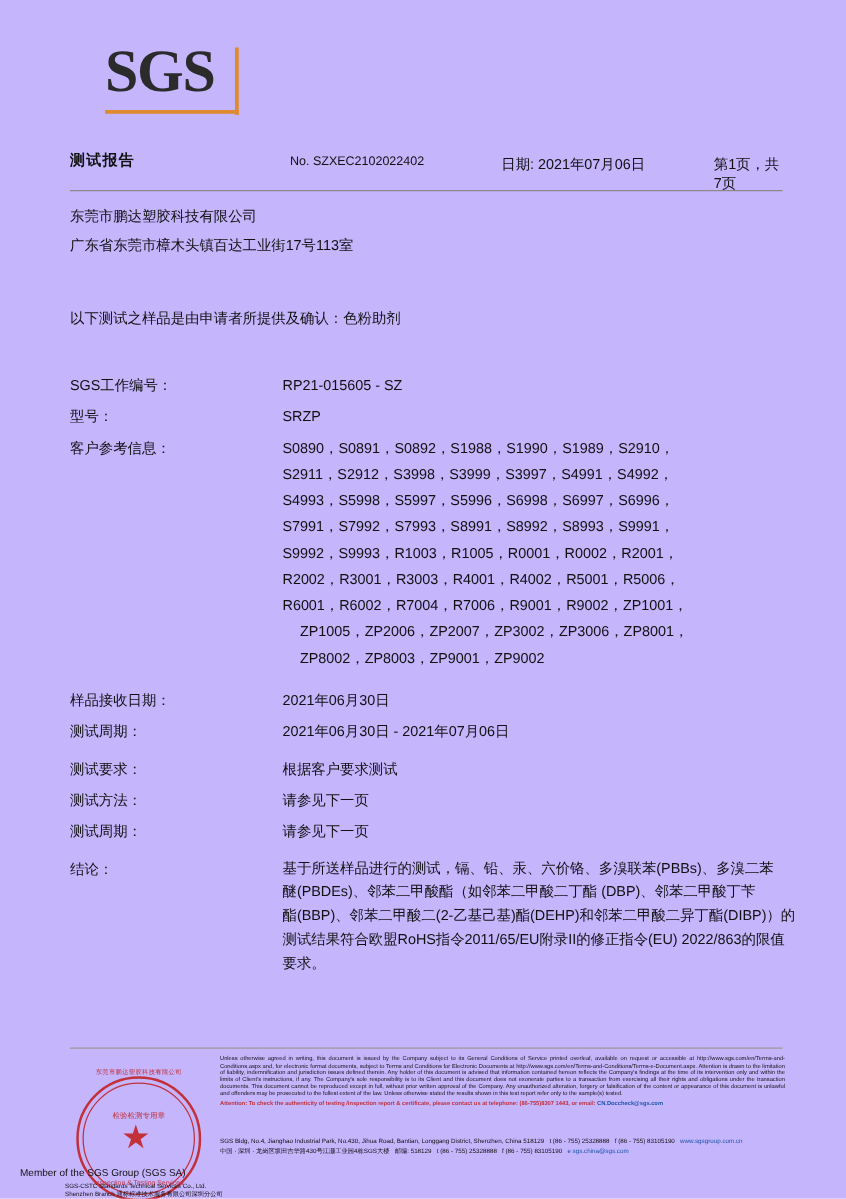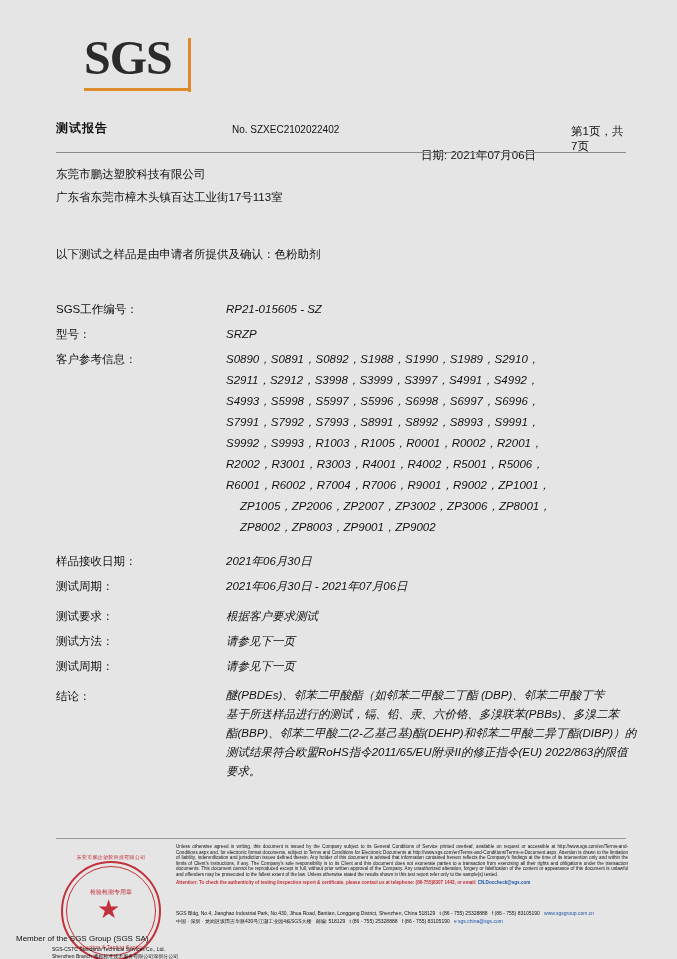--- a/index.html
+++ b/index.html
@@ -12,21 +12,21 @@
     height: 959px;
     position: relative;
     font-family: "Liberation Sans", sans-serif;
     color: #1a1a1a;
     overflow: hidden;
   }
   .page {
     position: relative;
     width: 677px;
     height: 959px;
-    background: #e5e5e5;
+    background: #c4b5fd;
   }
 
   
   .logo-wrap {
     position: absolute;
     left: 84px;
     top: 32px;
     width: 120px;
     height: 62px;
   }
@@ -74,25 +74,24 @@
   }
   .doc-no {
     position: absolute;
     left: 176px;
     top: 4px;
     font-size: 10px;
     color: #111;
   }
   .doc-date {
     position: absolute;
-    left: 365px;
+    left: 345px;
     top: 4px;
     font-size: 11.5px;
     color: #111;
-    margin-top: 24px;
   }
   .doc-page {
     position: absolute;
     left: 515px;
     top: 4px;
     font-size: 11.5px;
     color: #111;
   }
   .rule {
     position: absolute;
@@ -140,21 +139,20 @@
   .field-label {
     width: 170px;
     flex: 0 0 170px;
     line-height: 21px;
     padding-bottom: 4px;
   }
   .field-value {
     flex: 1 1 auto;
     line-height: 21px;
     padding-bottom: 4px;
-    font-style: italic;
   }
   .field-value .vline {
     display: block;
     white-space: pre;
   }
   .field-value .vline.indent {
     padding-left: 14px;
   }
   .gap-sm { height: 5px; }
   .gap-md { height: 9px; }
@@ -382,22 +380,22 @@
       <div class="field-value">
         <span class="vline">请参见下一页</span>
       </div>
     </div>
 
     <div class="gap-sm"></div>
 
     <div class="field-row">
       <div class="field-label">结论：</div>
       <div class="field-value conclusion">
+        <span class="vline">基于所送样品进行的测试，镉、铅、汞、六价铬、多溴联苯(PBBs)、多溴二苯</span>
         <span class="vline">醚(PBDEs)、邻苯二甲酸酯（如邻苯二甲酸二丁酯 (DBP)、邻苯二甲酸丁苄</span>
-        <span class="vline">基于所送样品进行的测试，镉、铅、汞、六价铬、多溴联苯(PBBs)、多溴二苯</span>
         <span class="vline">酯(BBP)、邻苯二甲酸二(2-乙基己基)酯(DEHP)和邻苯二甲酸二异丁酯(DIBP)）的</span>
         <span class="vline">测试结果符合欧盟RoHS指令2011/65/EU附录II的修正指令(EU) 2022/863的限值</span>
         <span class="vline">要求。</span>
       </div>
     </div>
 
   </div>
 
   <div class="footer">
     <div class="footer-rule"></div>

